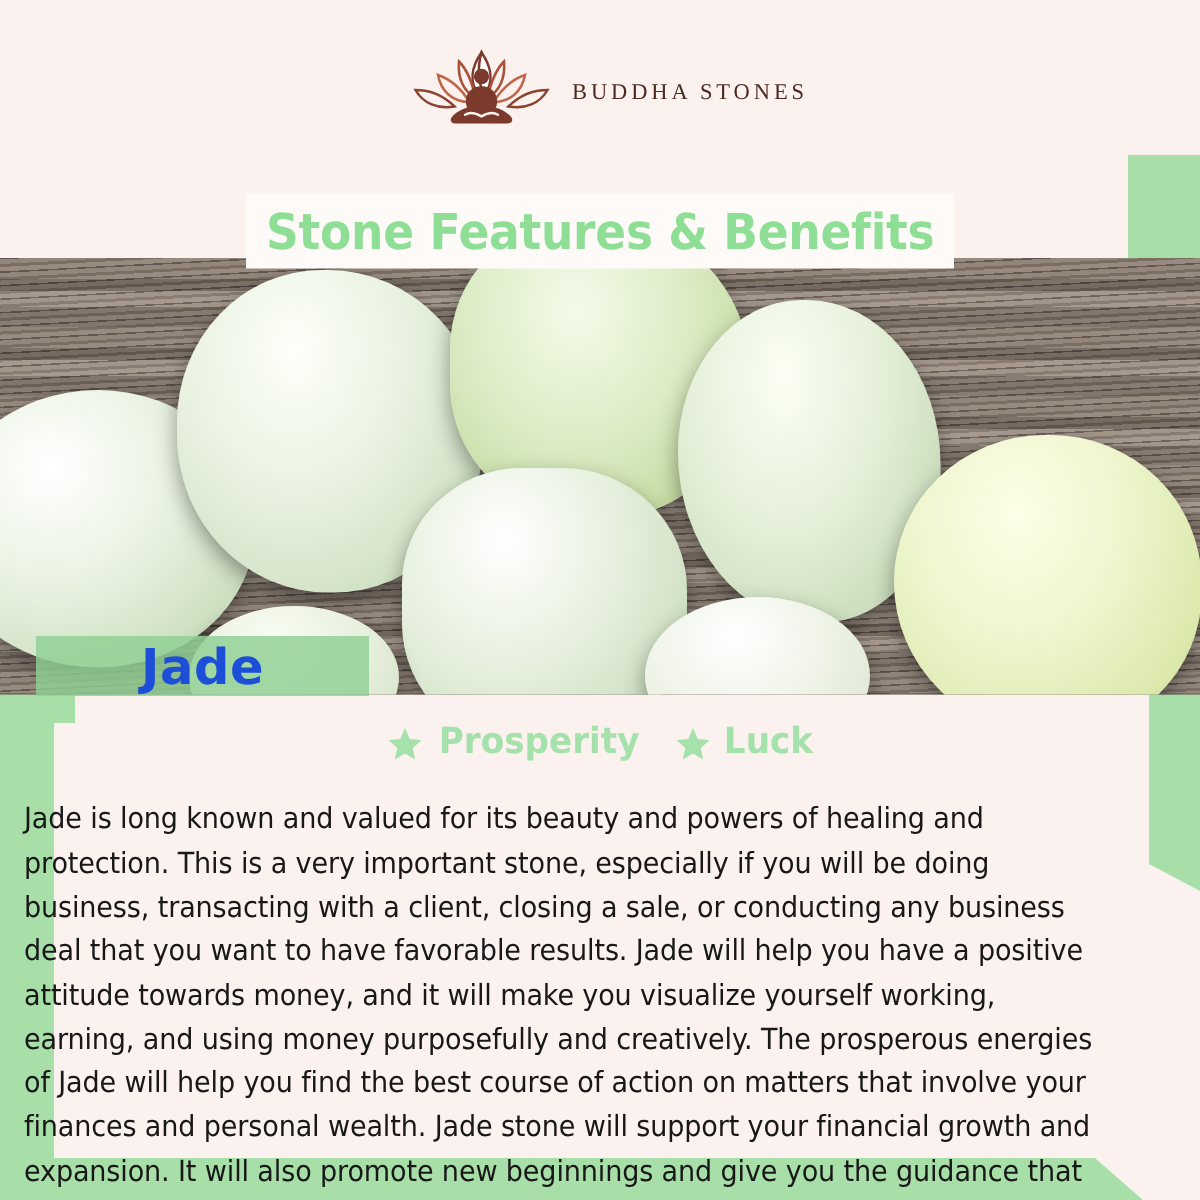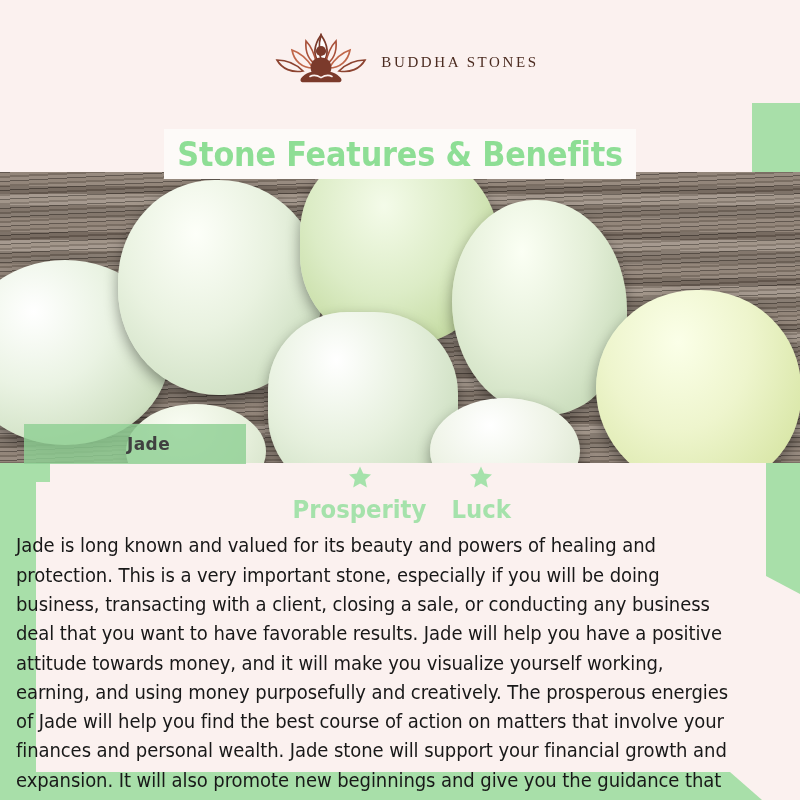--- a/index.html
+++ b/index.html
@@ -165,46 +165,45 @@
     left: 24px;
     top: 424px;
     width: 222px;
     height: 40px;
     background: rgba(143, 208, 148, 0.82);
     z-index: 5;
     display: flex;
     align-items: center;
   }
   #jade-label {
-    color: #404040;
+    color: #1d4ed8;
     font-family: "DejaVu Sans", sans-serif;
     font-weight: bold;
-    font-size: 17px;
-    padding-left: 103px;
+    font-size: 33px;
+    padding-left: 70px;
     letter-spacing: 0.4px;
   }
 
   
   #benefits {
     position: absolute;
     left: 36px;
     top: 478px;
     width: 730px;
     height: 32px;
     z-index: 5;
     display: flex;
     align-items: center;
     justify-content: center;
     gap: 20px;
   }
   .benefit {
     display: flex;
-    align-items: center;
+    align-items: flex-end;
     gap: 7px;
-    flex-direction: column;
   }
   .benefit-star { width: 24px; height: 24px; display: block; }
   .benefit-label {
     font-family: "DejaVu Sans", sans-serif;
     font-weight: bold;
     font-size: 24px;
     color: #a5e2ab;
     transform: scaleX(0.95);
     white-space: nowrap;
   }

